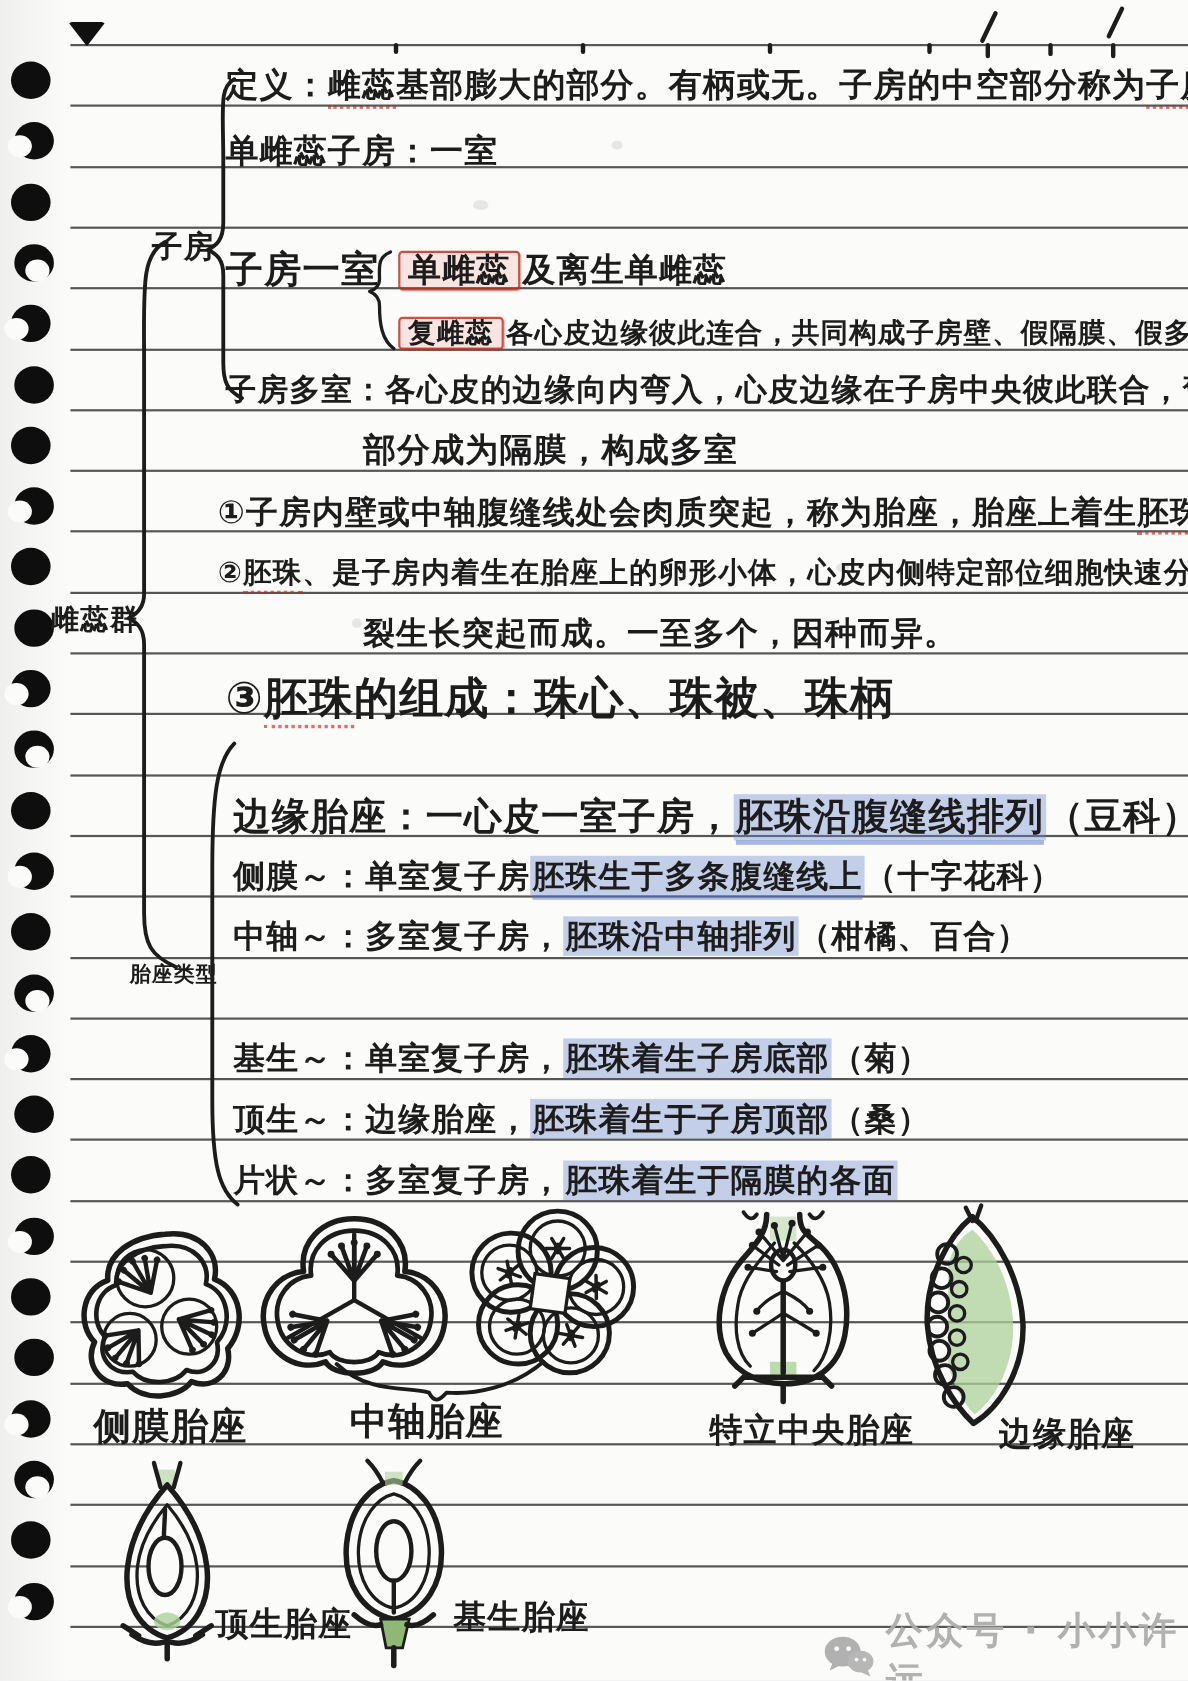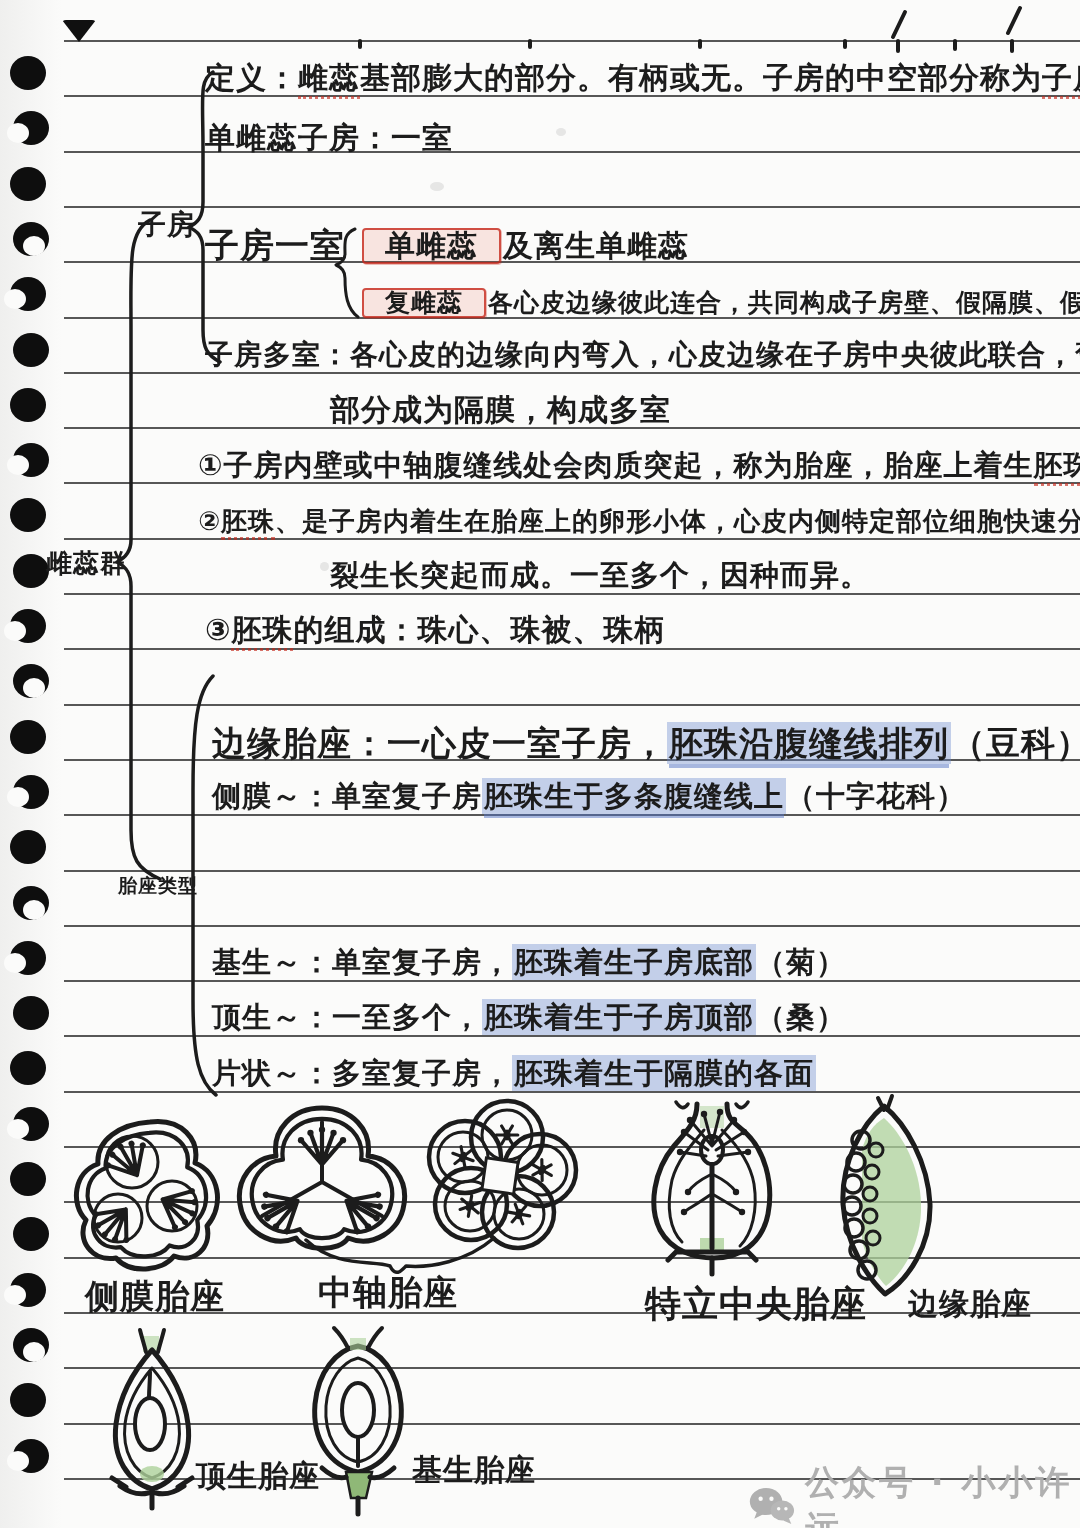--- a/index.html
+++ b/index.html
@@ -15,21 +15,21 @@
   .hole.c1::after{opacity:1;}
   .hole.c2::after{opacity:1;left:10px;top:14px;}
   .topmark{position:absolute;left:62px;top:20px;width:0;height:0;
     border-left:17px solid transparent;border-right:17px solid transparent;border-top:22px solid #101010;
     border-radius:4px;}
   .ln{position:absolute;white-space:nowrap;color:var(--ink);font-weight:600;letter-spacing:1px;
       line-height:1.05;}
   .lbl{position:absolute;white-space:nowrap;color:var(--ink);font-weight:700;letter-spacing:1px;}
   .rdot{border-bottom:3px dotted rgba(197,40,28,.65);padding-bottom:1px;}
   .rbox{display:inline-block;border:2.5px solid rgba(197,40,28,.8);border-radius:4px;
-        background:rgba(228,64,44,.12);padding:0 21px;margin-right:2px;
+        background:rgba(228,64,44,.12);padding:0 7px;margin-right:2px;
         box-shadow:1px 1px 0 rgba(197,40,28,.3);}
   .hlb{background:rgba(104,136,205,.38);padding:1px 2px;}
   .hlb.u{box-shadow:0 6px 0 -2px rgba(84,116,195,.5);}
   .hlg{background:rgba(140,192,108,.55);padding:1px 2px;}
   .speck{position:absolute;border-radius:50%;background:#9a9a9a;opacity:.22;}
   svg.overlay{position:absolute;left:0;top:0;pointer-events:none;}
   .ink-stroke{stroke:var(--ink);fill:none;stroke-linecap:round;stroke-linejoin:round;}
   .wm{position:absolute;left:748px;top:1460px;display:flex;align-items:center;gap:10px;
       color:var(--wmgray);font-size:34px;font-weight:600;letter-spacing:3px;opacity:.95;}
 </style>
@@ -135,46 +135,49 @@
   </div>
   <div class="ln" style="left:198px;top:450px;font-size:29px">
     <span>①子房内壁或中轴腹缝线处会肉质突起，称为胎座，胎座上着生</span><span class="rdot">胚珠</span>
   </div>
   <div class="ln" style="left:198px;top:508px;font-size:26px">
     <span>②</span><span class="rdot">胚珠</span><span>、是子房内着生在胎座上的卵形小体，心皮内侧特定部位细胞快速分</span>
   </div>
   <div class="ln" style="left:330px;top:560px;font-size:29px">
     <span>裂生长突起而成。一至多个，因种而异。</span>
   </div>
-  <div class="ln" style="left:205px;top:614px;font-size:30px">
+  <div class="ln" style="left:205px;top:614px;font-size:40px">
     <span>③</span><span class="rdot">胚珠</span><span>的组成：珠心、珠被、珠柄</span>
   </div>
   <div class="ln" style="left:212px;top:726px;font-size:34px">
     <span>边缘胎座：一心皮一室子房，</span><span class="hlb u">胚珠沿腹缝线排列</span><span>（豆科）</span>
   </div>
   <div class="ln" style="left:212px;top:781px;font-size:29px">
     <span>侧膜～：单室复子房</span><span class="hlb u">胚珠生于多条腹缝线上</span><span>（十字花科）</span>
   </div>
+  <div class="ln" style="left:212px;top:836px;font-size:29px">
+    <span>中轴～：多室复子房，</span><span class="hlb">胚珠沿中轴排列</span><span>（柑橘、百合）</span>
+  </div>
   <div class="ln" style="left:212px;top:947px;font-size:29px">
     <span>基生～：单室复子房，</span><span class="hlb">胚珠着生子房底部</span><span>（菊）</span>
   </div>
   <div class="ln" style="left:212px;top:1002px;font-size:29px">
-    <span>顶生～：一至多个，</span><span class="hlb">胚珠着生于子房顶部</span><span>（桑）</span>
+    <span>顶生～：边缘胎座，</span><span class="hlb">胚珠着生于子房顶部</span><span>（桑）</span>
   </div>
   <div class="ln" style="left:212px;top:1058px;font-size:29px">
     <span>片状～：多室复子房，</span><span class="hlb">胚珠着生于隔膜的各面</span>
   </div>
 
   <div class="lbl" style="left:85px;top:1274px;font-size:34px">
     <span>侧膜胎座</span>
   </div>
   <div class="lbl" style="left:318px;top:1270px;font-size:34px">
     <span>中轴胎座</span>
   </div>
-  <div class="lbl" style="left:645px;top:1280px;font-size:36px">
+  <div class="lbl" style="left:645px;top:1280px;font-size:30px">
     <span>特立中央胎座</span>
   </div>
   <div class="lbl" style="left:908px;top:1284px;font-size:30px">
     <span>边缘胎座</span>
   </div>
   <div class="lbl" style="left:196px;top:1456px;font-size:30px">
     <span>顶生胎座</span>
   </div>
   <div class="lbl" style="left:412px;top:1450px;font-size:30px">
     <span>基生胎座</span>

